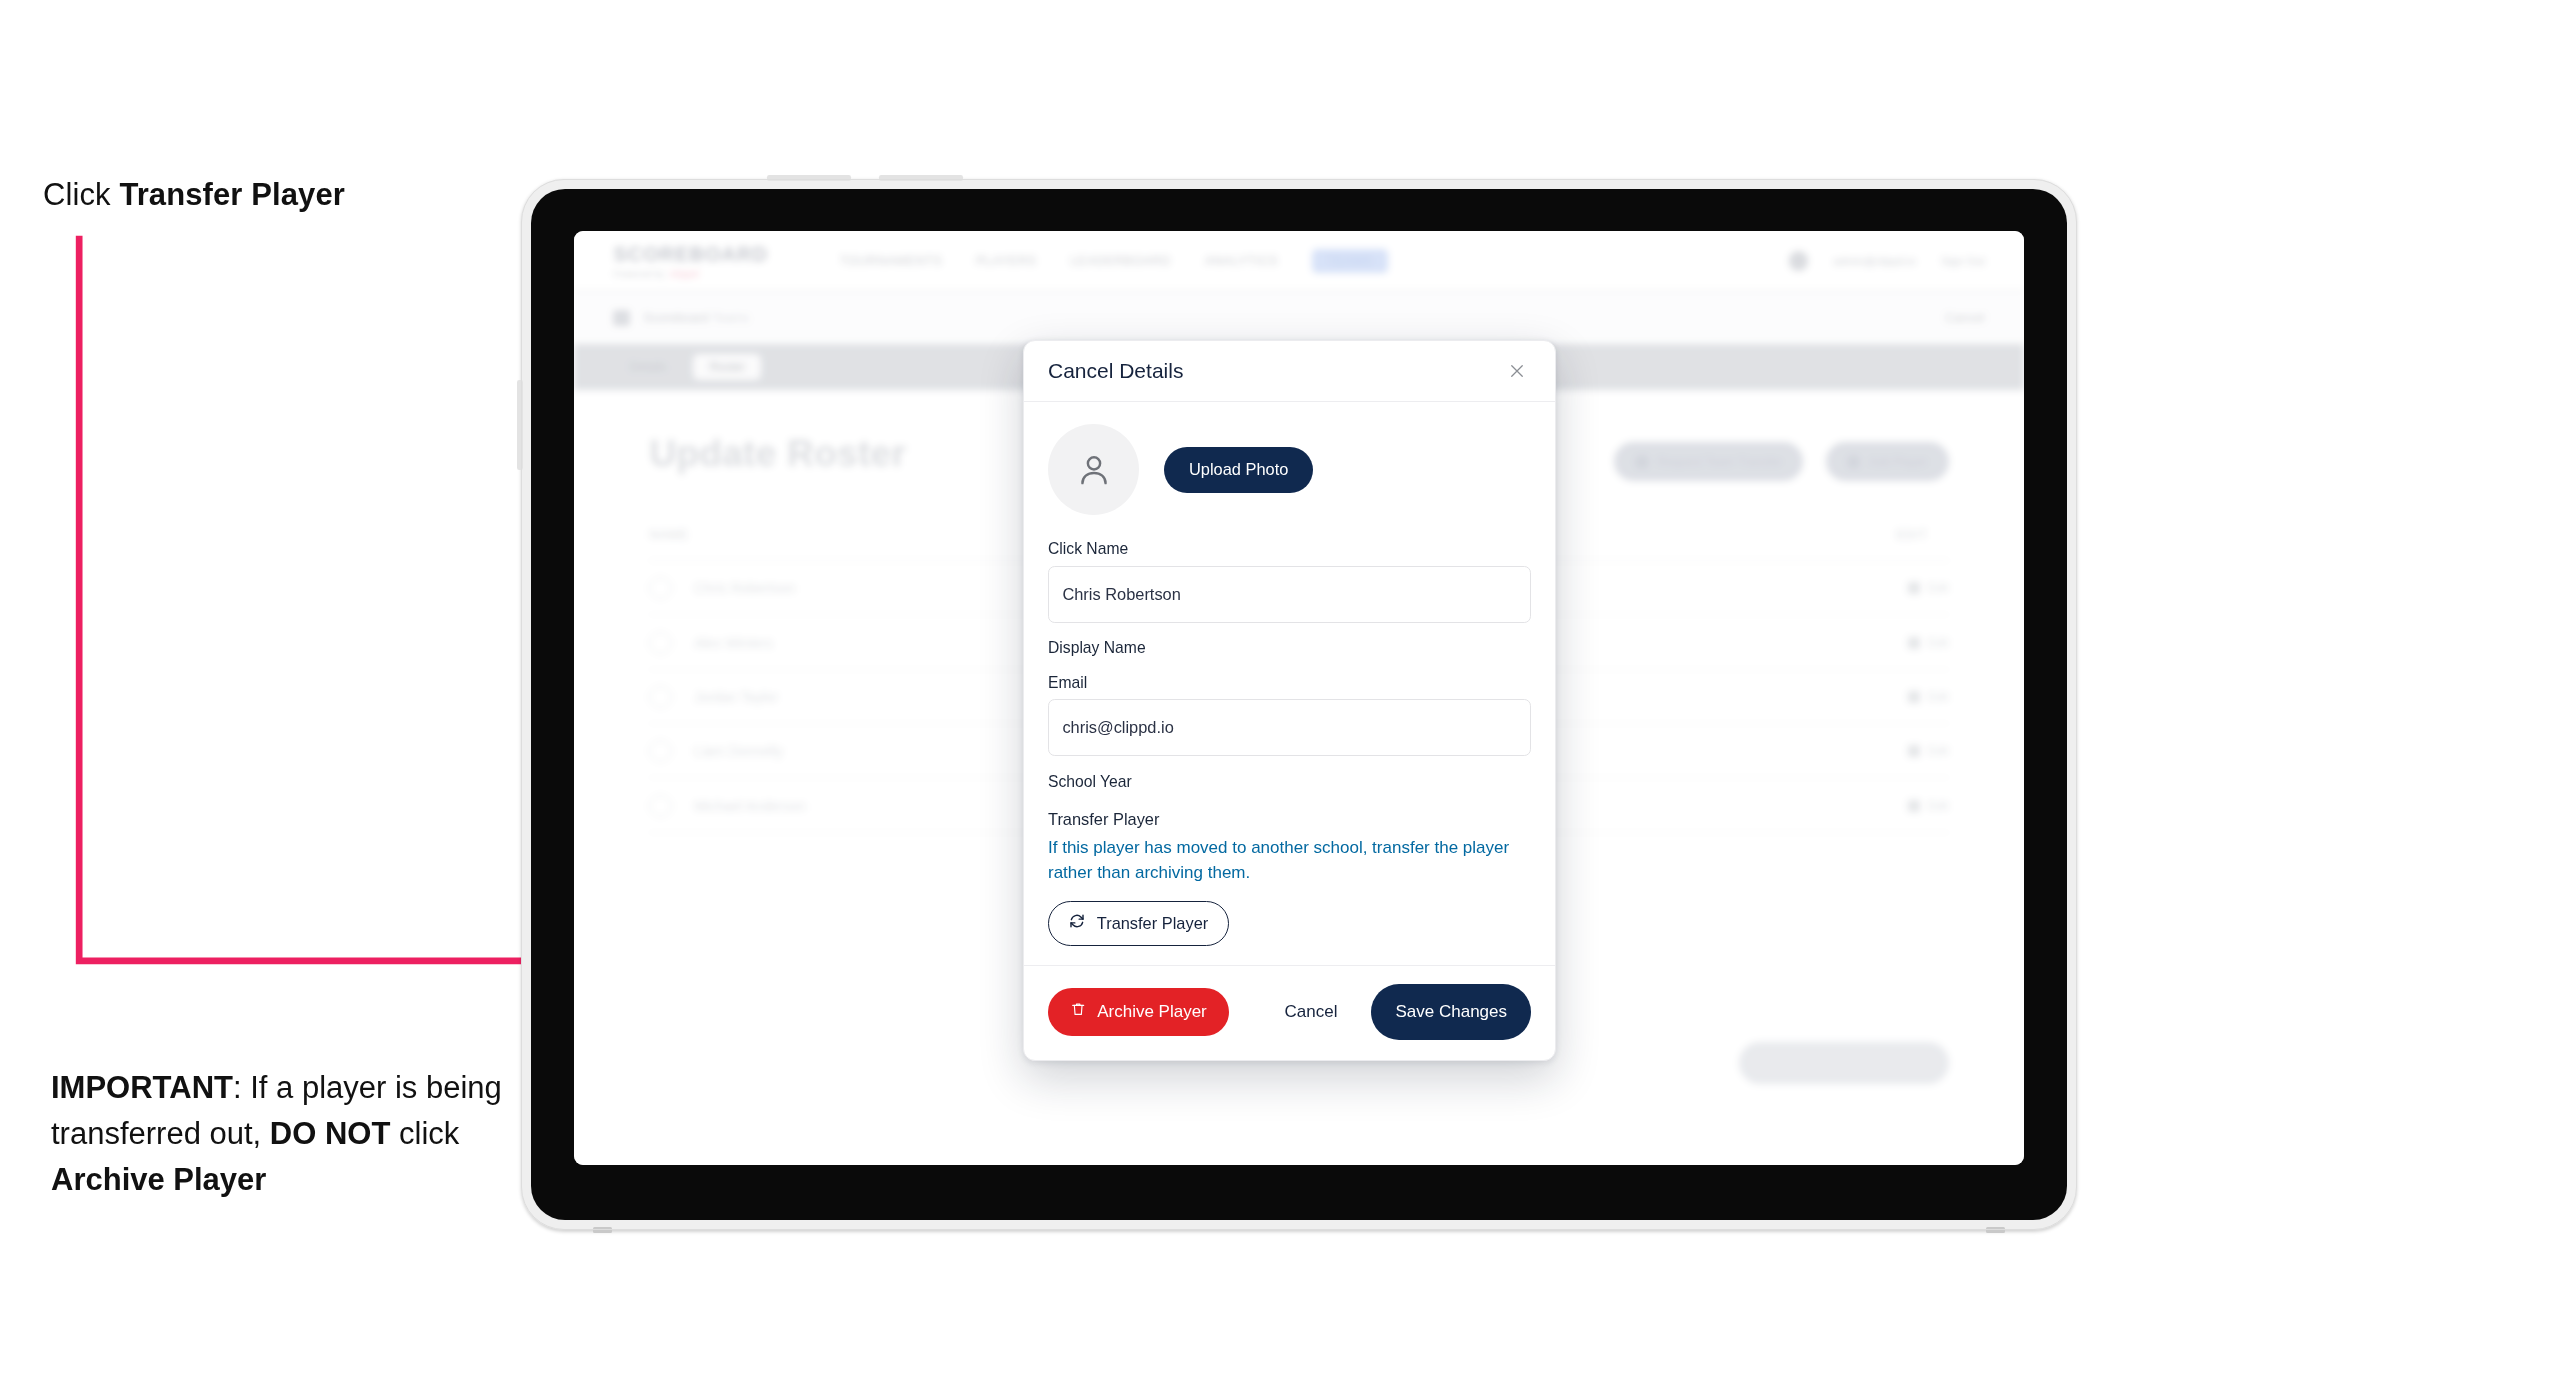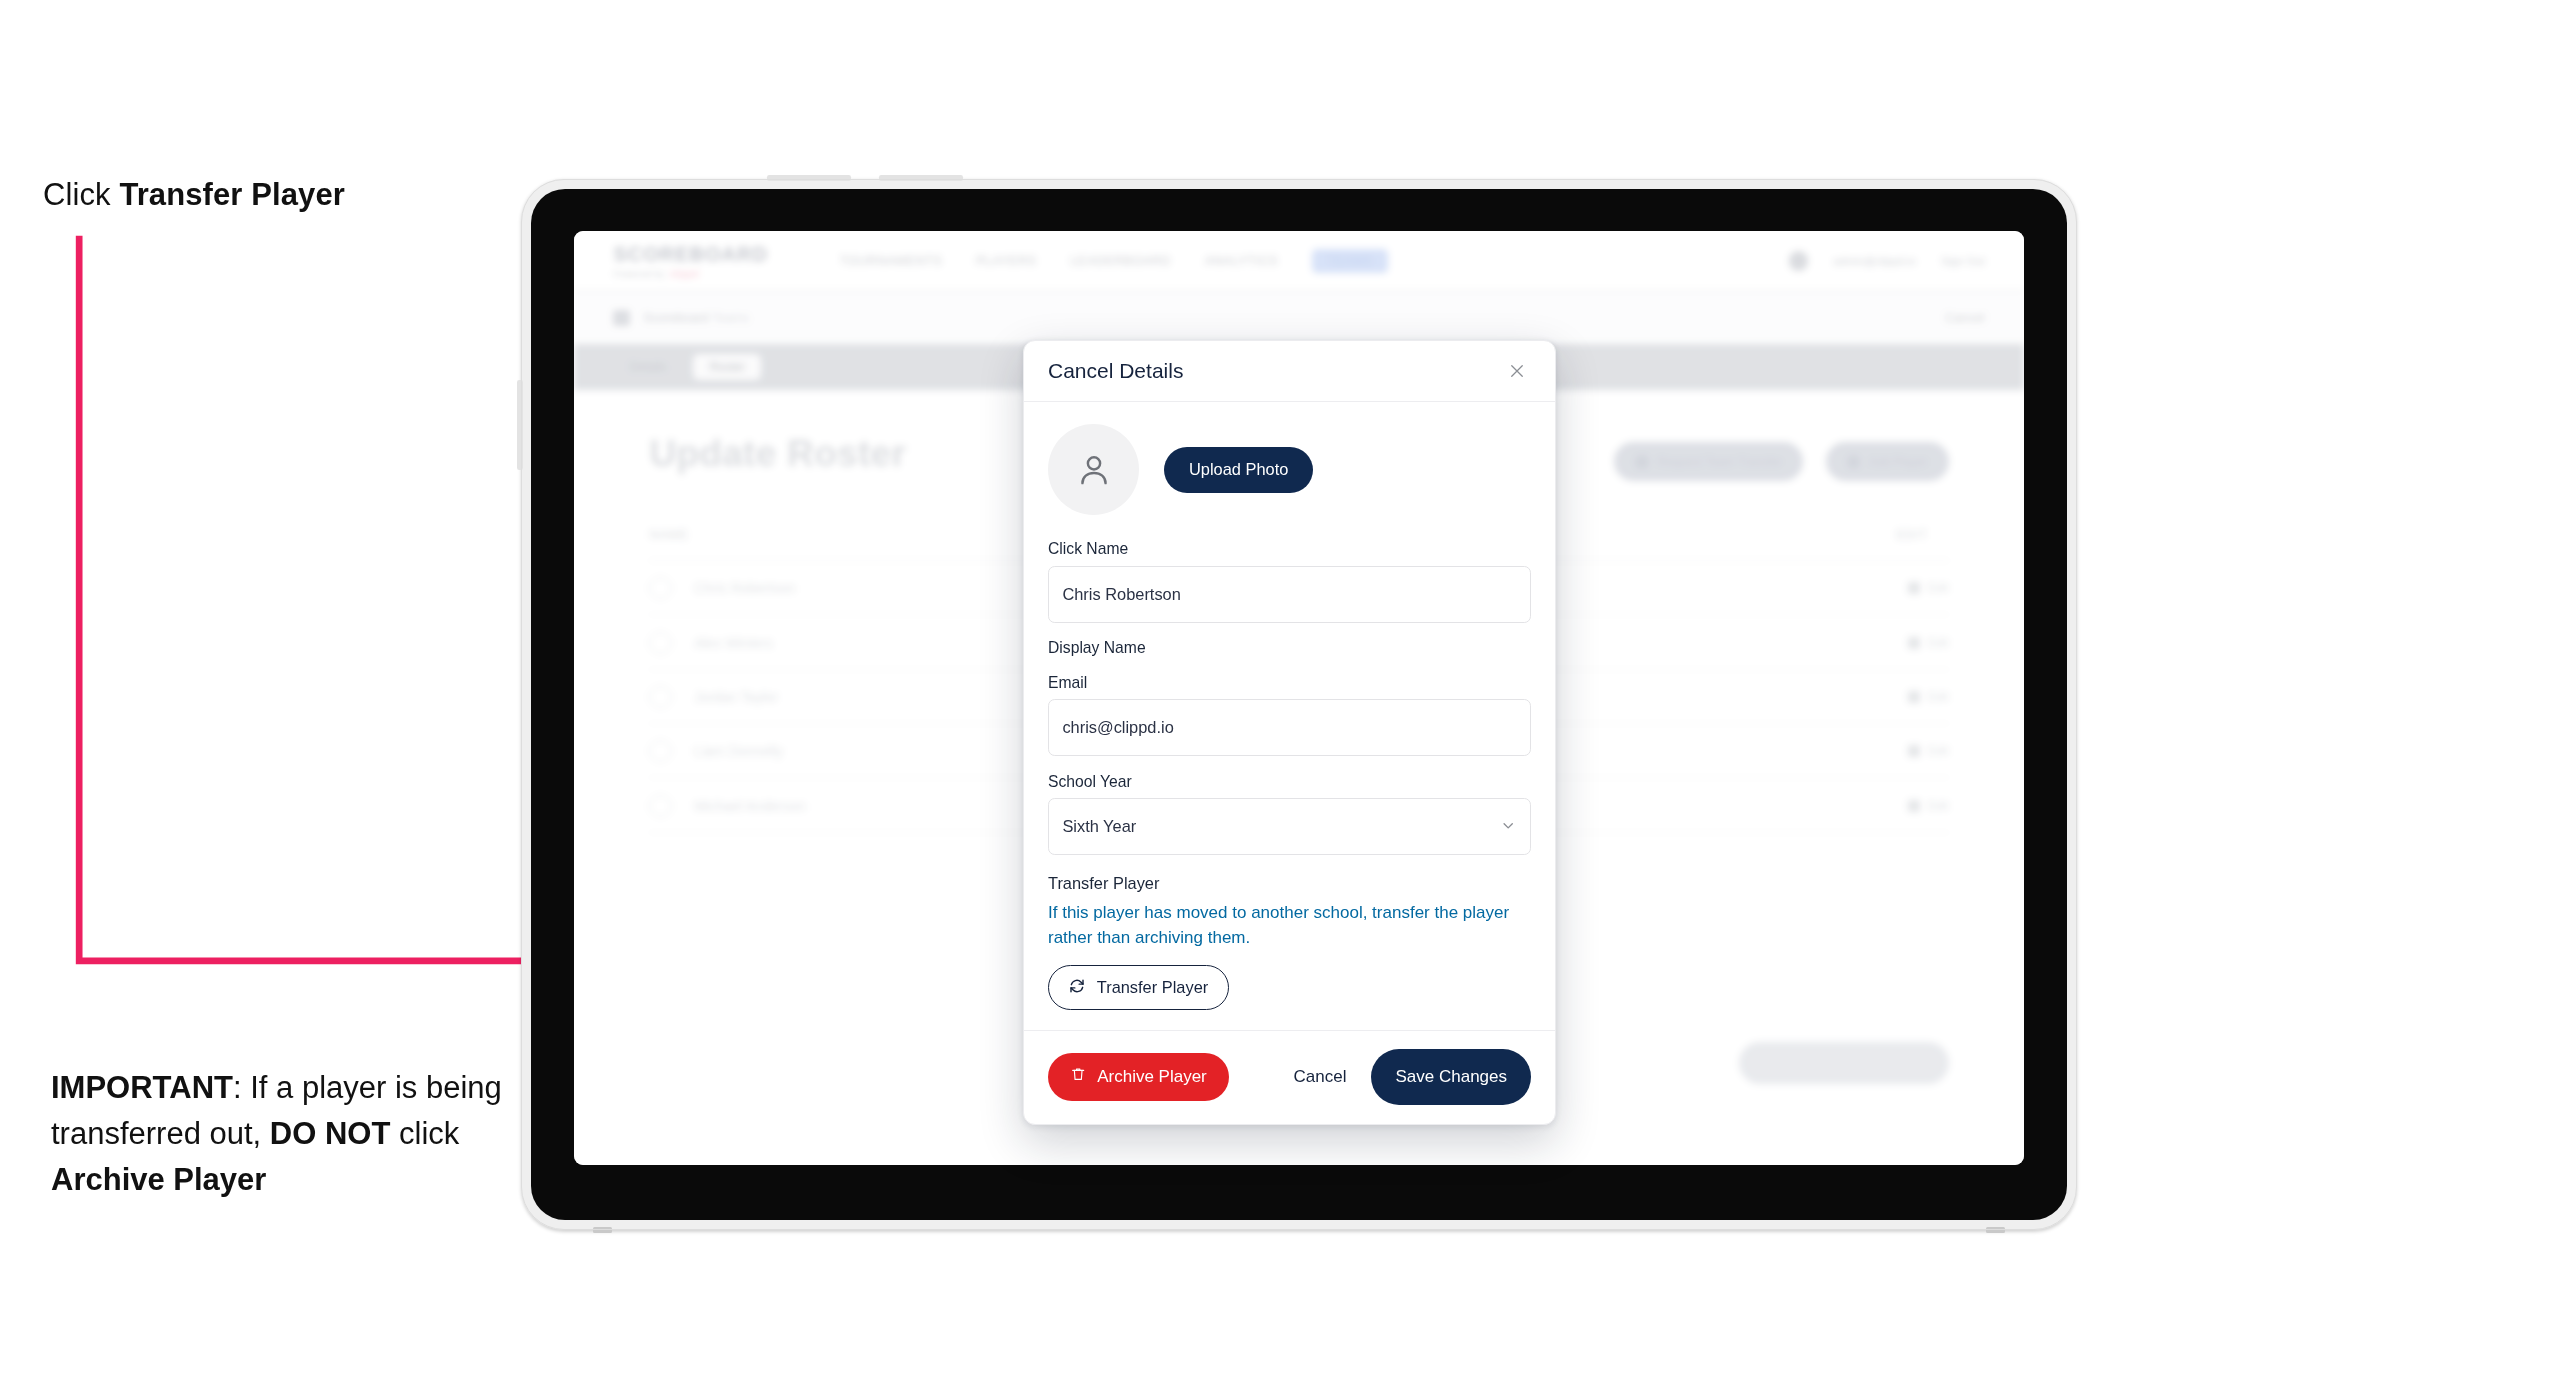--- a/index.html
+++ b/index.html
@@ -160,21 +160,21 @@
   .modal-foot {
     border-top:0.7px solid #ededf0; padding:18px 24px 19.4px;
     display:flex; align-items:center;
   }
   .archive-btn {
     display:inline-flex; align-items:center; gap:10.4px;
     height:48px; padding:0 22.4px; border:none; border-radius:745px;
     background:#e32226; color:#fff; font-size:17px; cursor:pointer;
     font-family:"Liberation Sans", sans-serif;
   }
-  .foot-right { margin-left:auto; display:flex; align-items:center; gap:25px; }
+  .foot-right { margin-left:auto; display:flex; align-items:center; gap:34px; }
   .cancel-btn {
     background:none; border:none; font-size:17px; color:#16233d; cursor:pointer;
     font-family:"Liberation Sans", sans-serif;
   }
   .save-btn {
     height:56px; padding:0 24px; border:none; border-radius:745px;
     background:#10294f; color:#fff; font-size:17px; cursor:pointer;
     font-family:"Liberation Sans", sans-serif;
   }
 </style>
@@ -344,28 +344,20 @@
         <div class="field-label">Display Name</div>
       </div>
 
       <div class="field">
         <div class="field-label">Email</div>
         <input class="field-input" value="chris@clippd.io" style="">
       </div>
 
       <div class="field">
         <div class="field-label">School Year</div>
-        <div class="select-wrap">
-          <input class="field-input" readonly="" value="Sixth Year" style="">
-          <span class="chev">
-            <svg width="16.4" height="16.4" viewBox="0 0 24 24" fill="none" stroke="#8a8d93" stroke-width="2" stroke-linecap="round" stroke-linejoin="round">
-                <path d="M6 9.5 L12 15.5 L18 9.5"></path>
-              </svg>
-          </span>
-        </div>
       </div>
 
       <div class="transfer-sec">
         <div class="transfer-title">Transfer Player</div>
         <div class="transfer-desc">If this player has moved to another school, transfer the player rather than archiving them.</div>
         <button class="transfer-btn">
           <span>
             <svg width="18" height="18" viewBox="0 0 24 24" fill="none" stroke="#16233D" stroke-width="1.9" stroke-linecap="round" stroke-linejoin="round">
               <path d="M4.5 10.2a7.5 7.5 0 0 1 12.6-3.5L20 9.5"></path>
               <path d="M20 4.4v5.1h-5.1"></path>

